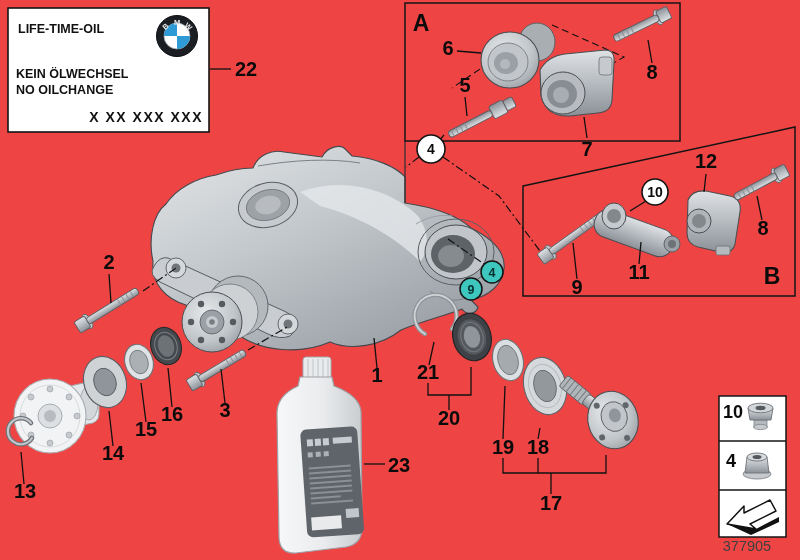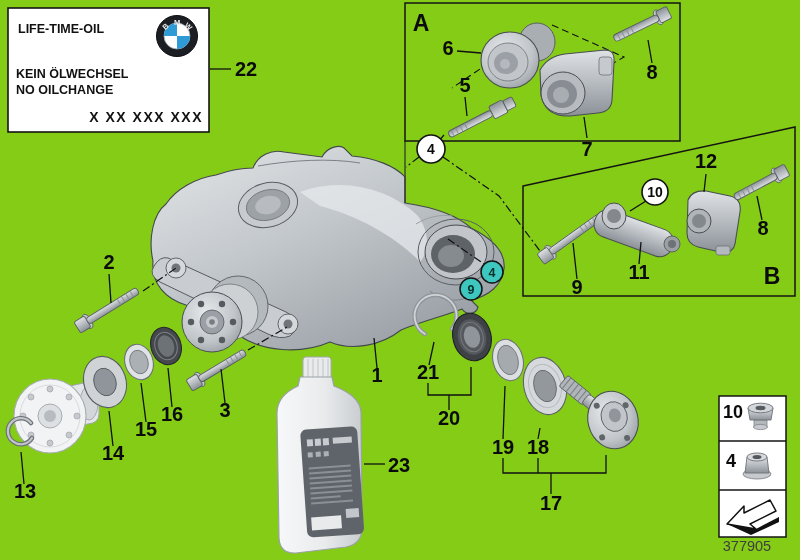--- a/index.html
+++ b/index.html
@@ -1,16 +1,16 @@
 <!DOCTYPE html>
 <html><head>
 <meta charset="utf-8">
 <style>
   html,body{margin:0;padding:0;background:#ffffff;}
-  .stage{position:relative;width:800px;height:560px;background:#84cc16;overflow:hidden;
+  .stage{position:relative;width:800px;height:560px;background:#ef4444;overflow:hidden;
          font-family:"Liberation Sans",sans-serif;}
   svg{display:block;}
   .co{font:bold 20px "Liberation Sans",sans-serif;fill:#0b0b0b;text-anchor:middle;}
   .co-lg{font:bold 23px "Liberation Sans",sans-serif;fill:#0b0b0b;text-anchor:middle;}
   .co-sm{font:bold 14px "Liberation Sans",sans-serif;fill:#0b0b0b;text-anchor:middle;}
   .co-teal{font:bold 12.5px "Liberation Sans",sans-serif;fill:#06302e;text-anchor:middle;}
   .lbl{font:bold 12.5px "Liberation Sans",sans-serif;fill:#111;}
   .code{font:bold 14px "Liberation Sans",sans-serif;fill:#111;text-anchor:end;letter-spacing:1.5px;}
   .legend-num{font:bold 18px "Liberation Sans",sans-serif;fill:#0b0b0b;text-anchor:middle;}
   .docnum{font:14.5px "Liberation Sans",sans-serif;fill:#3f3f3f;text-anchor:middle;}

